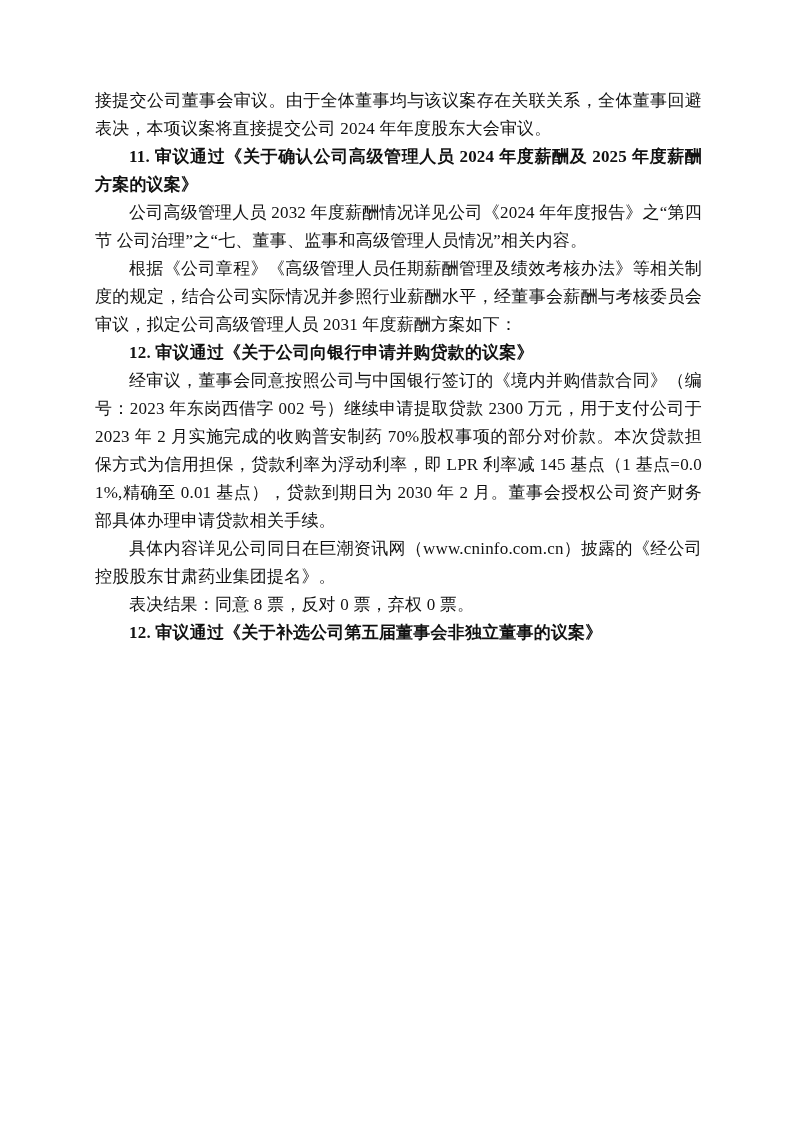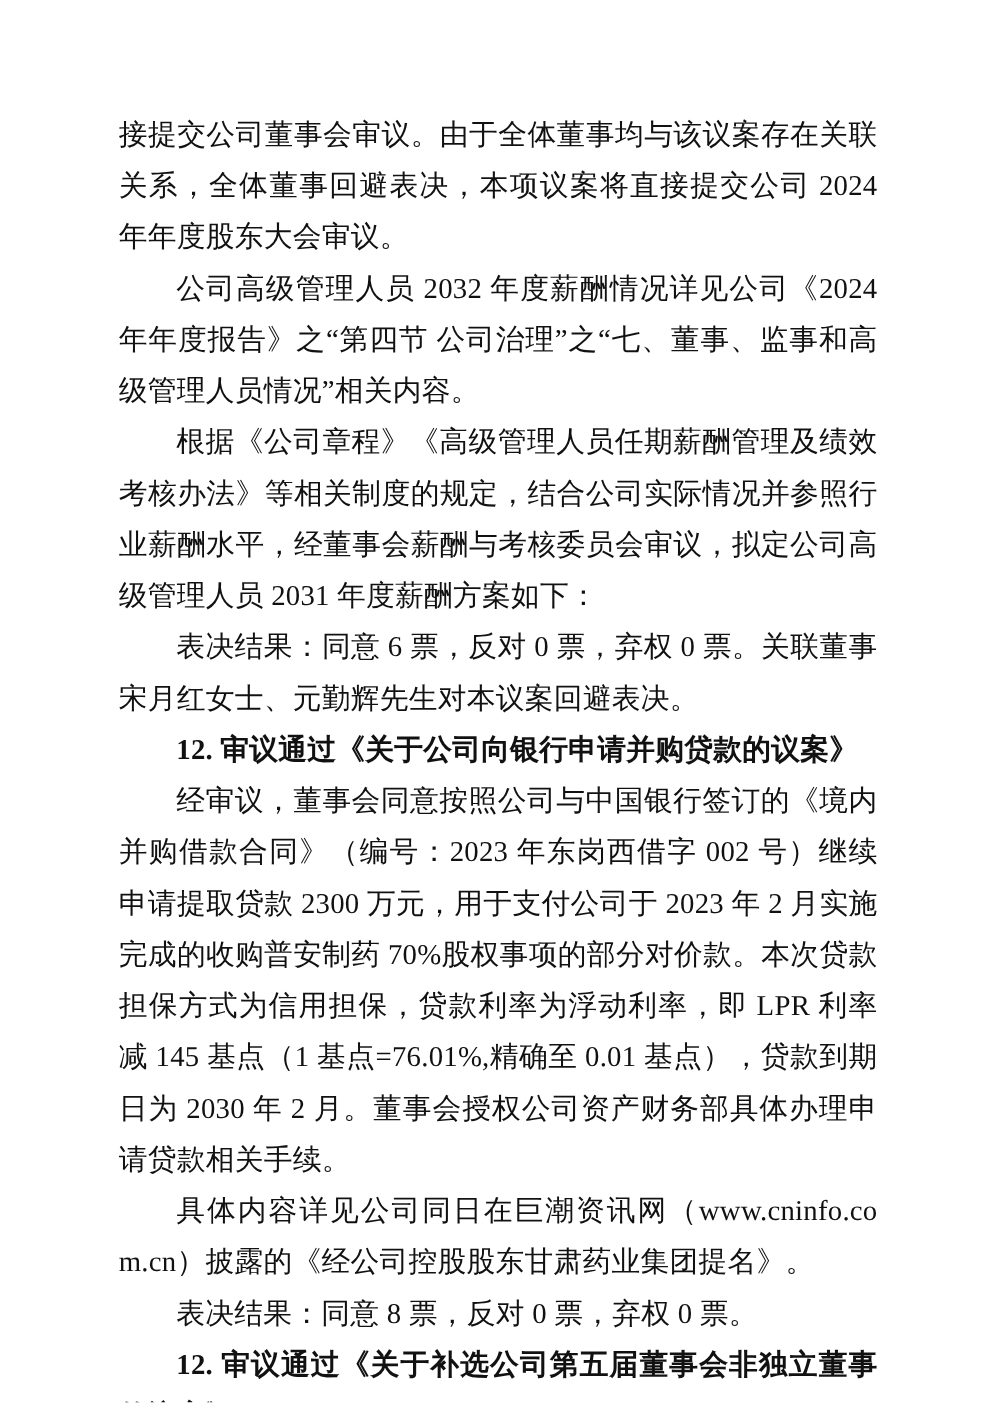--- a/index.html
+++ b/index.html
@@ -16,50 +16,50 @@
   .page {
     box-sizing: border-box;
     width: 794px;
     height: 1122px;
     padding: 87px 92px 0 95px;
     background: #ffffff;
     overflow: hidden;
   }
   .page p {
     margin: 0;
-    font-size: 23px;
-    line-height: 41px;
+    font-size: 17px;
+    line-height: 28px;
     text-align: justify;
     letter-spacing: 0.2px;
     word-break: break-all;
   }
   .page p.indent {
     text-indent: 2em;
   }
   .page p.heading {
     font-weight: bold;
   }
 </style>
 </head>
 <body>
 
 <div class="page">
   <p class="no-indent">接提交公司董事会审议。由于全体董事均与该议案存在关联关系，全体董事回避表决，本项议案将直接提交公司 2024 年年度股东大会审议。</p>
 
+  <p class="indent heading">11. 审议通过《关于确认公司高级管理人员 2024 年度薪酬及 2025 年度薪酬方案的议案》</p>
 
   <p class="indent">公司高级管理人员 2032 年度薪酬情况详见公司《2024 年年度报告》之“第四节 公司治理”之“七、董事、监事和高级管理人员情况”相关内容。</p>
 
   <p class="indent">根据《公司章程》《高级管理人员任期薪酬管理及绩效考核办法》等相关制度的规定，结合公司实际情况并参照行业薪酬水平，经董事会薪酬与考核委员会审议，拟定公司高级管理人员 2031 年度薪酬方案如下：</p>
 
 
-  <p class="indent">表决结果：同意 6 票，反对 0 票，弃权 0 票。关联董事宋月红女士、元勤辉先生对本议案回避表决。</p>
 
   <p class="indent heading">12. 审议通过《关于公司向银行申请并购贷款的议案》</p>
 
-  <p class="indent">经审议，董事会同意按照公司与中国银行签订的《境内并购借款合同》（编号：2023 年东岗西借字 002 号）继续申请提取贷款 2300 万元，用于支付公司于 2023 年 2 月实施完成的收购普安制药 70%股权事项的部分对价款。本次贷款担保方式为信用担保，贷款利率为浮动利率，即 LPR 利率减 145 基点（1 基点=76.01%,精确至 0.01 基点），贷款到期日为 2030 年 2 月。董事会授权公司资产财务部具体办理申请贷款相关手续。</p>
+  <p class="indent">经审议，董事会同意按照公司与中国银行签订的《境内并购借款合同》（编号：2023 年东岗西借字 002 号）继续申请提取贷款 2300 万元，用于支付公司于 2023 年 2 月实施完成的收购普安制药 70%股权事项的部分对价款。本次贷款担保方式为信用担保，贷款利率为浮动利率，即 LPR 利率减 145 基点（1 基点=0.01%,精确至 0.01 基点），贷款到期日为 2030 年 2 月。董事会授权公司资产财务部具体办理申请贷款相关手续。</p>
 
   <p class="indent">具体内容详见公司同日在巨潮资讯网（www.cninfo.com.cn）披露的《经公司控股股东甘肃药业集团提名》。</p>
 
   <p class="indent">表决结果：同意 8 票，反对 0 票，弃权 0 票。</p>
 
   <p class="indent heading">12. 审议通过《关于补选公司第五届董事会非独立董事的议案》</p>
 
 </div>
 
 </body></html>

